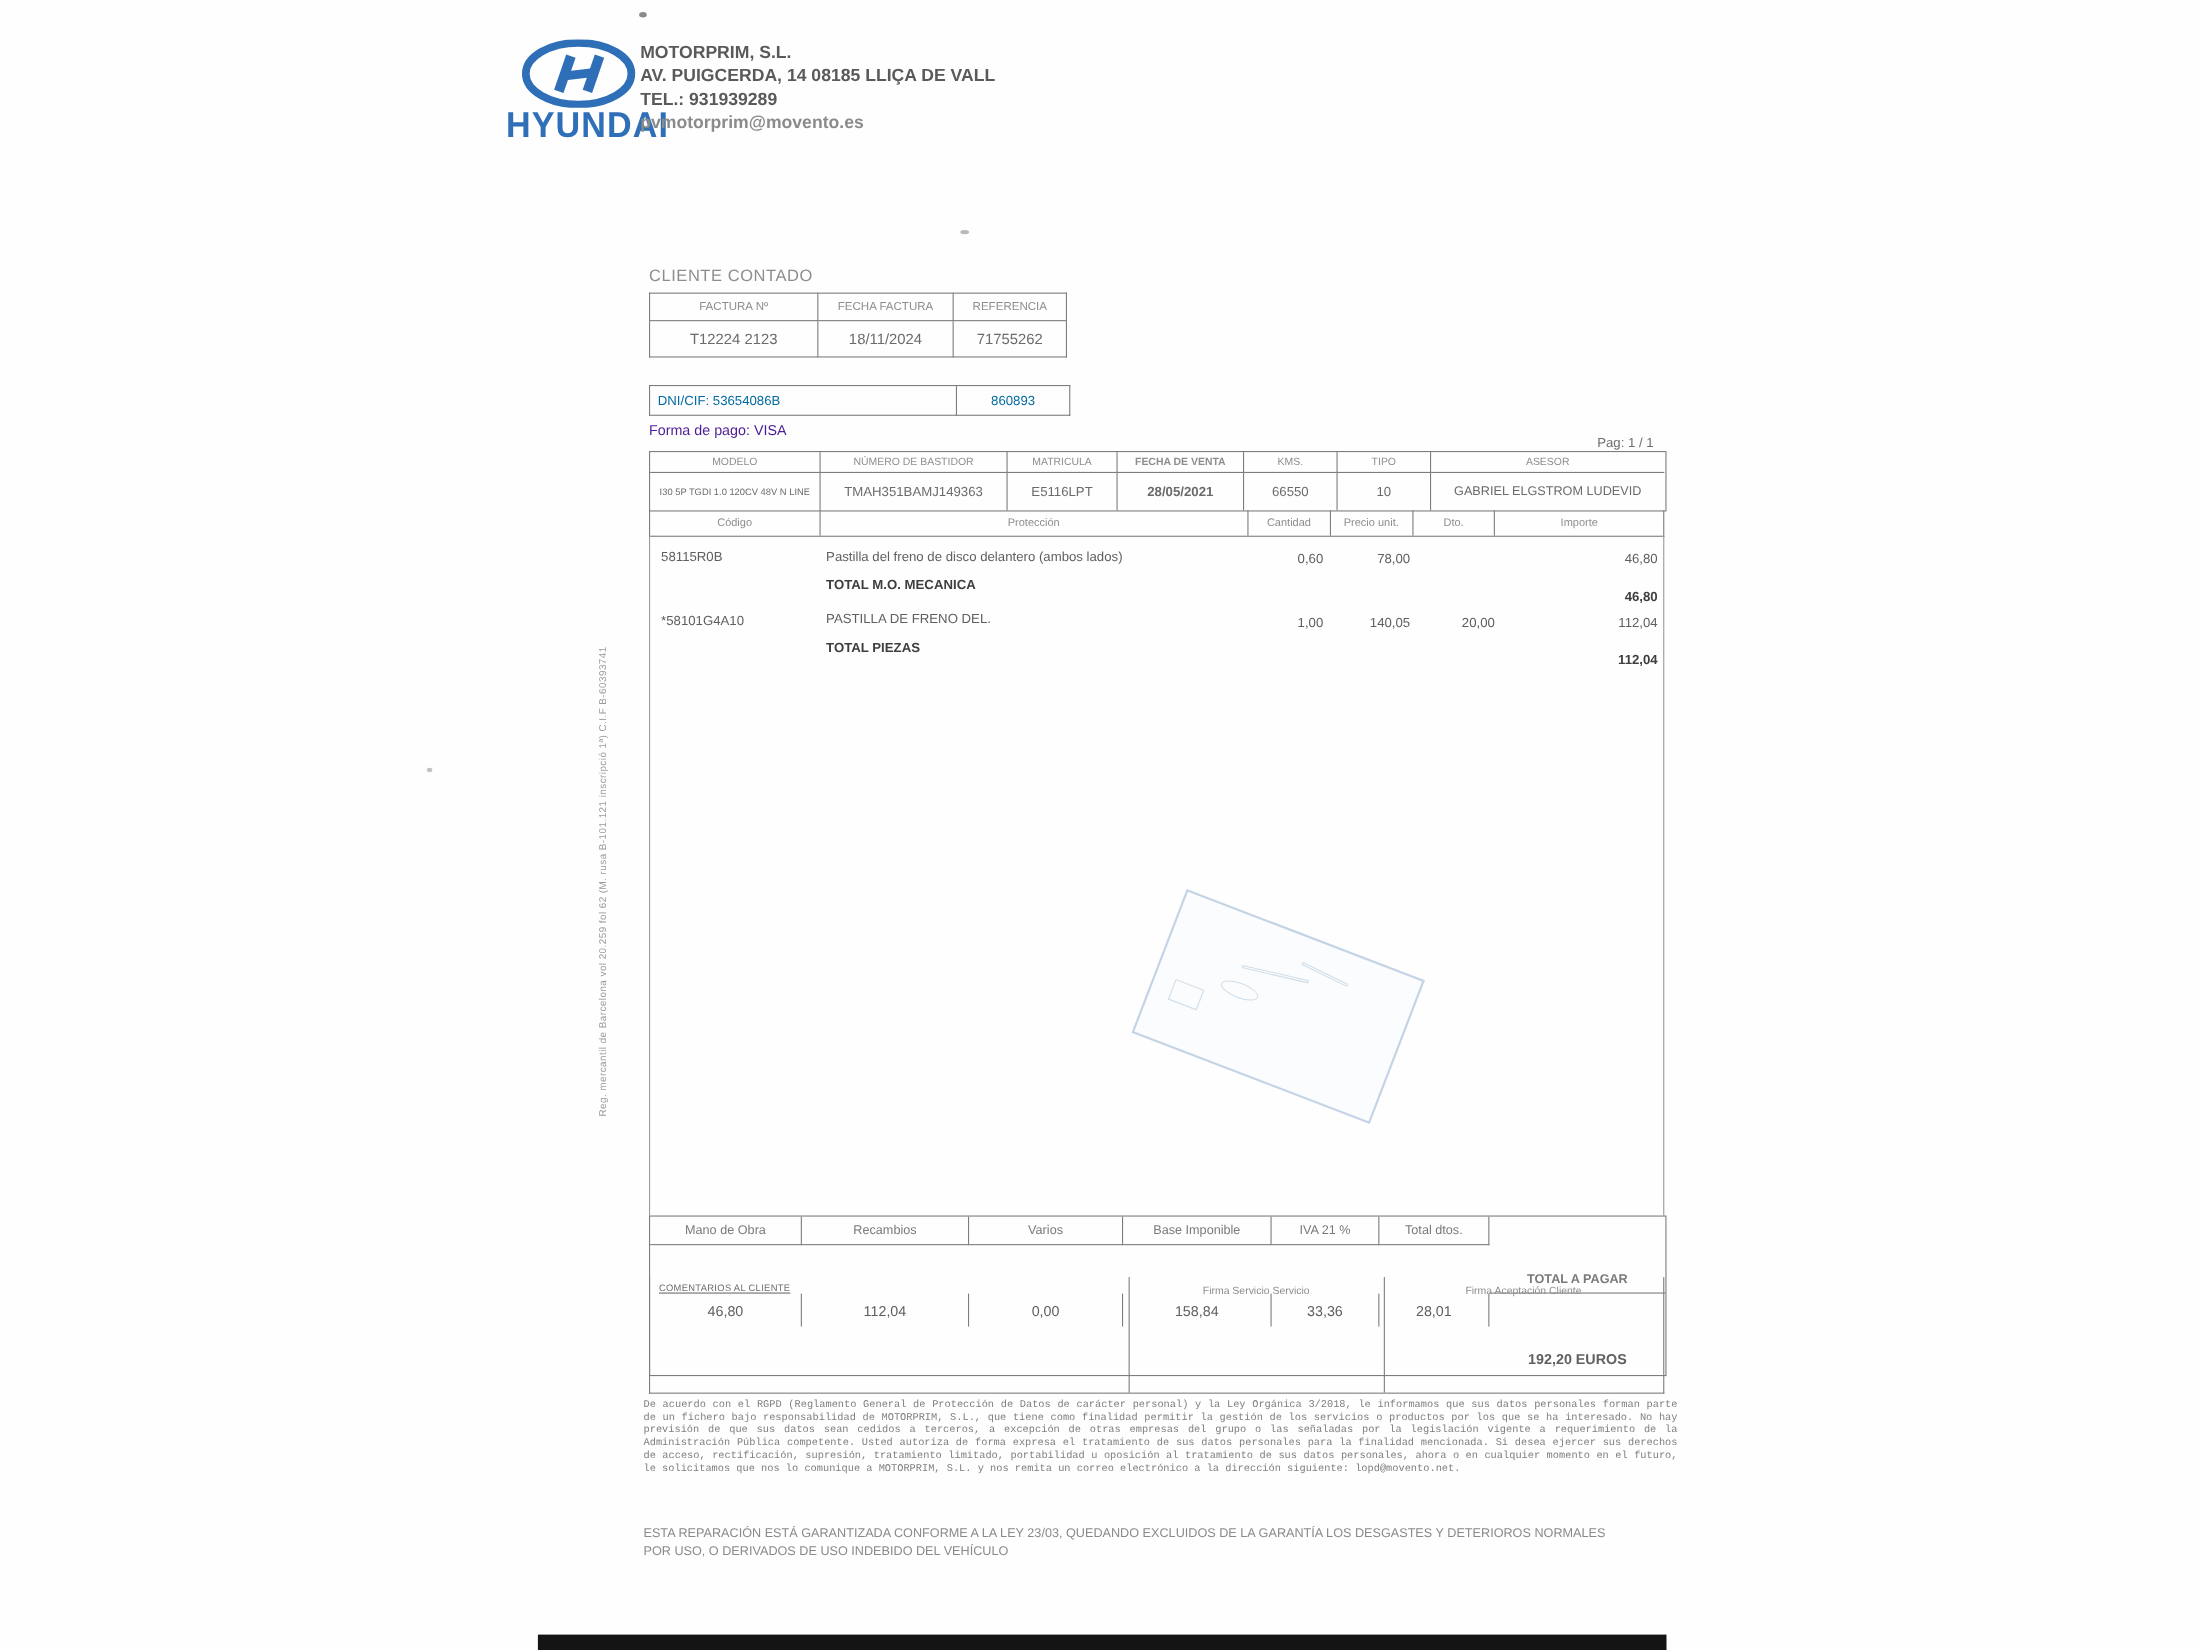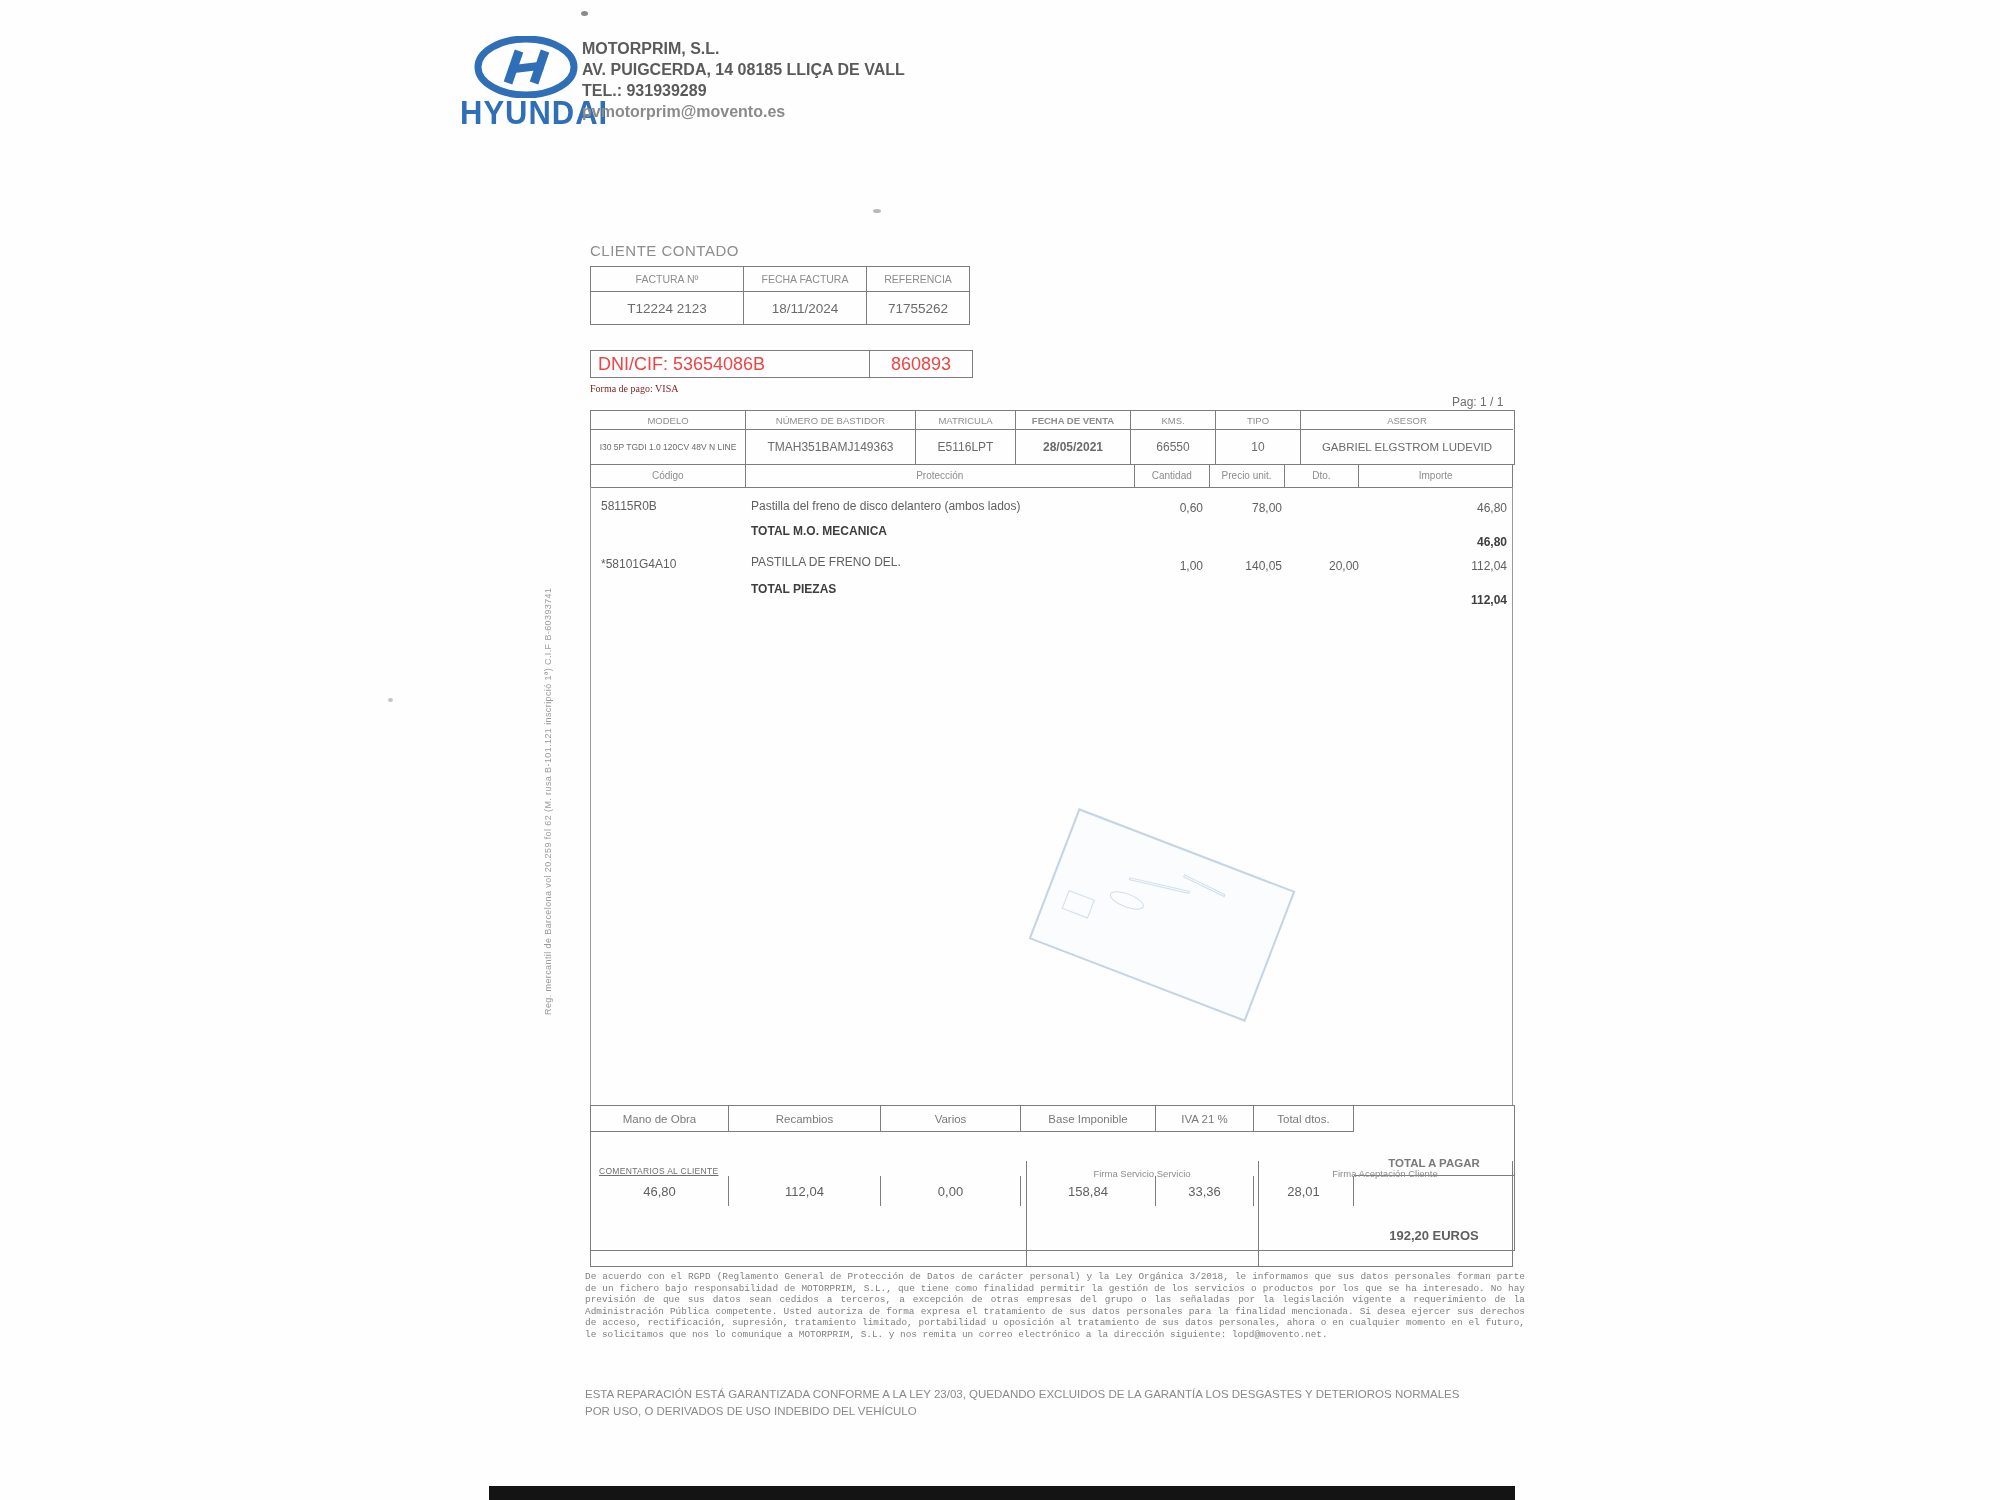--- a/index.html
+++ b/index.html
@@ -21,25 +21,25 @@
   
   .client-title{left:590px;top:242px;font-size:15px;color:#8d8d8d;letter-spacing:.5px;}
   table.doc{border-collapse:collapse;}
   table.doc td{border:1px solid #7d7d7d;text-align:center;vertical-align:middle;}
   .inv-table{left:590px;top:266px;}
   .inv-table td{font-size:10.5px;color:#8d8d8d;height:22px;}
   .inv-table td.val{font-size:13.5px;color:#6b6b6b;height:30px;}
   .c-w1{width:150px;} .c-w2{width:120px;} .c-w3{width:100px;}
 
   .dni-table{left:590px;top:350px;}
-  .dni-table td{height:24px;font-size:18px;color:#ef4444;}
+  .dni-table td{height:24px;font-size:12px;color:#0369a1;}
   .dni-left{width:270px;text-align:left !important;padding-left:7px;}
   .dni-right{width:100px;}
 
-  .payment{left:590px;top:383px;font-size:10px;color:#7f1d1d;font-family:Liberation Serif, serif;}
+  .payment{left:590px;top:383px;font-size:13px;color:#4c1d95;}
   .pagenum{left:1452px;top:395px;font-size:12px;color:#6e6e6e;}
 
   
   .veh-table{left:590px;top:410px;width:923px;border:1px solid #7d7d7d;}
   .veh-row{display:flex;}
   .veh-cell{border-right:1px solid #7d7d7d;box-sizing:border-box;
     display:flex;align-items:center;justify-content:center;text-align:center;}
   .veh-cell:last-child{border-right:none;}
   .veh-head .veh-cell{height:19px;font-size:9.5px;color:#8d8d8d;border-bottom:1px solid #7d7d7d;}
   .veh-val .veh-cell{height:34px;font-size:12px;color:#6b6b6b;}

